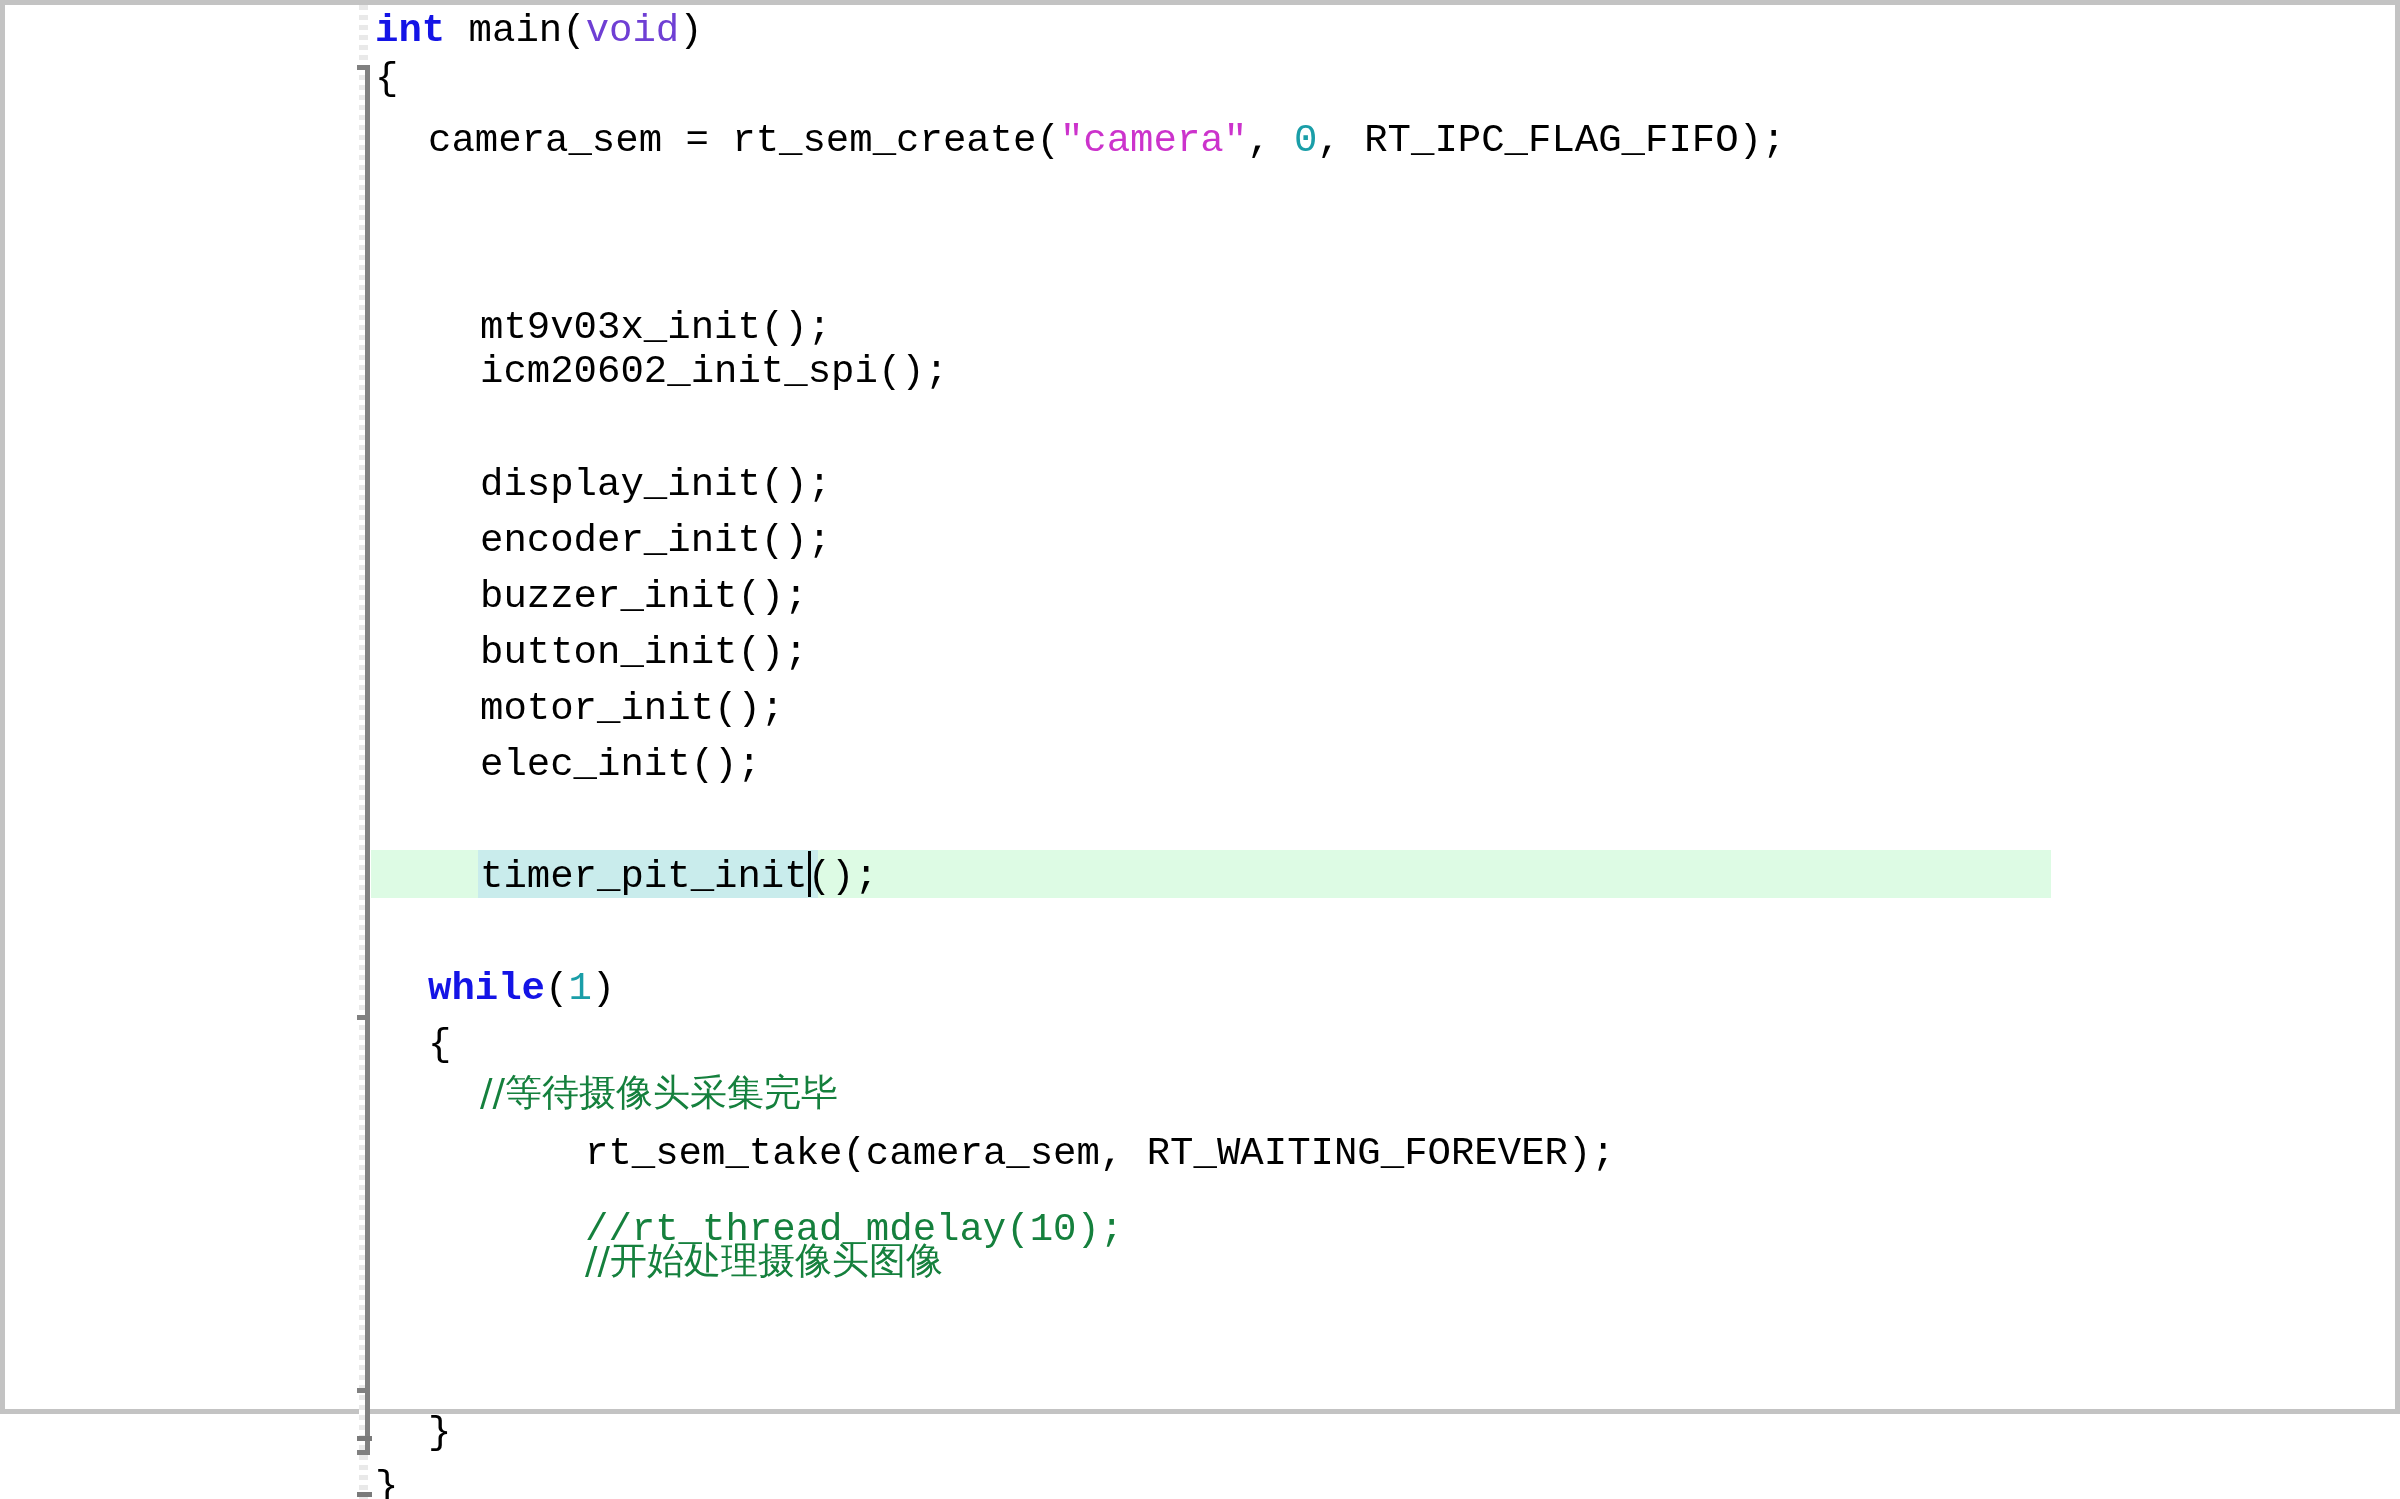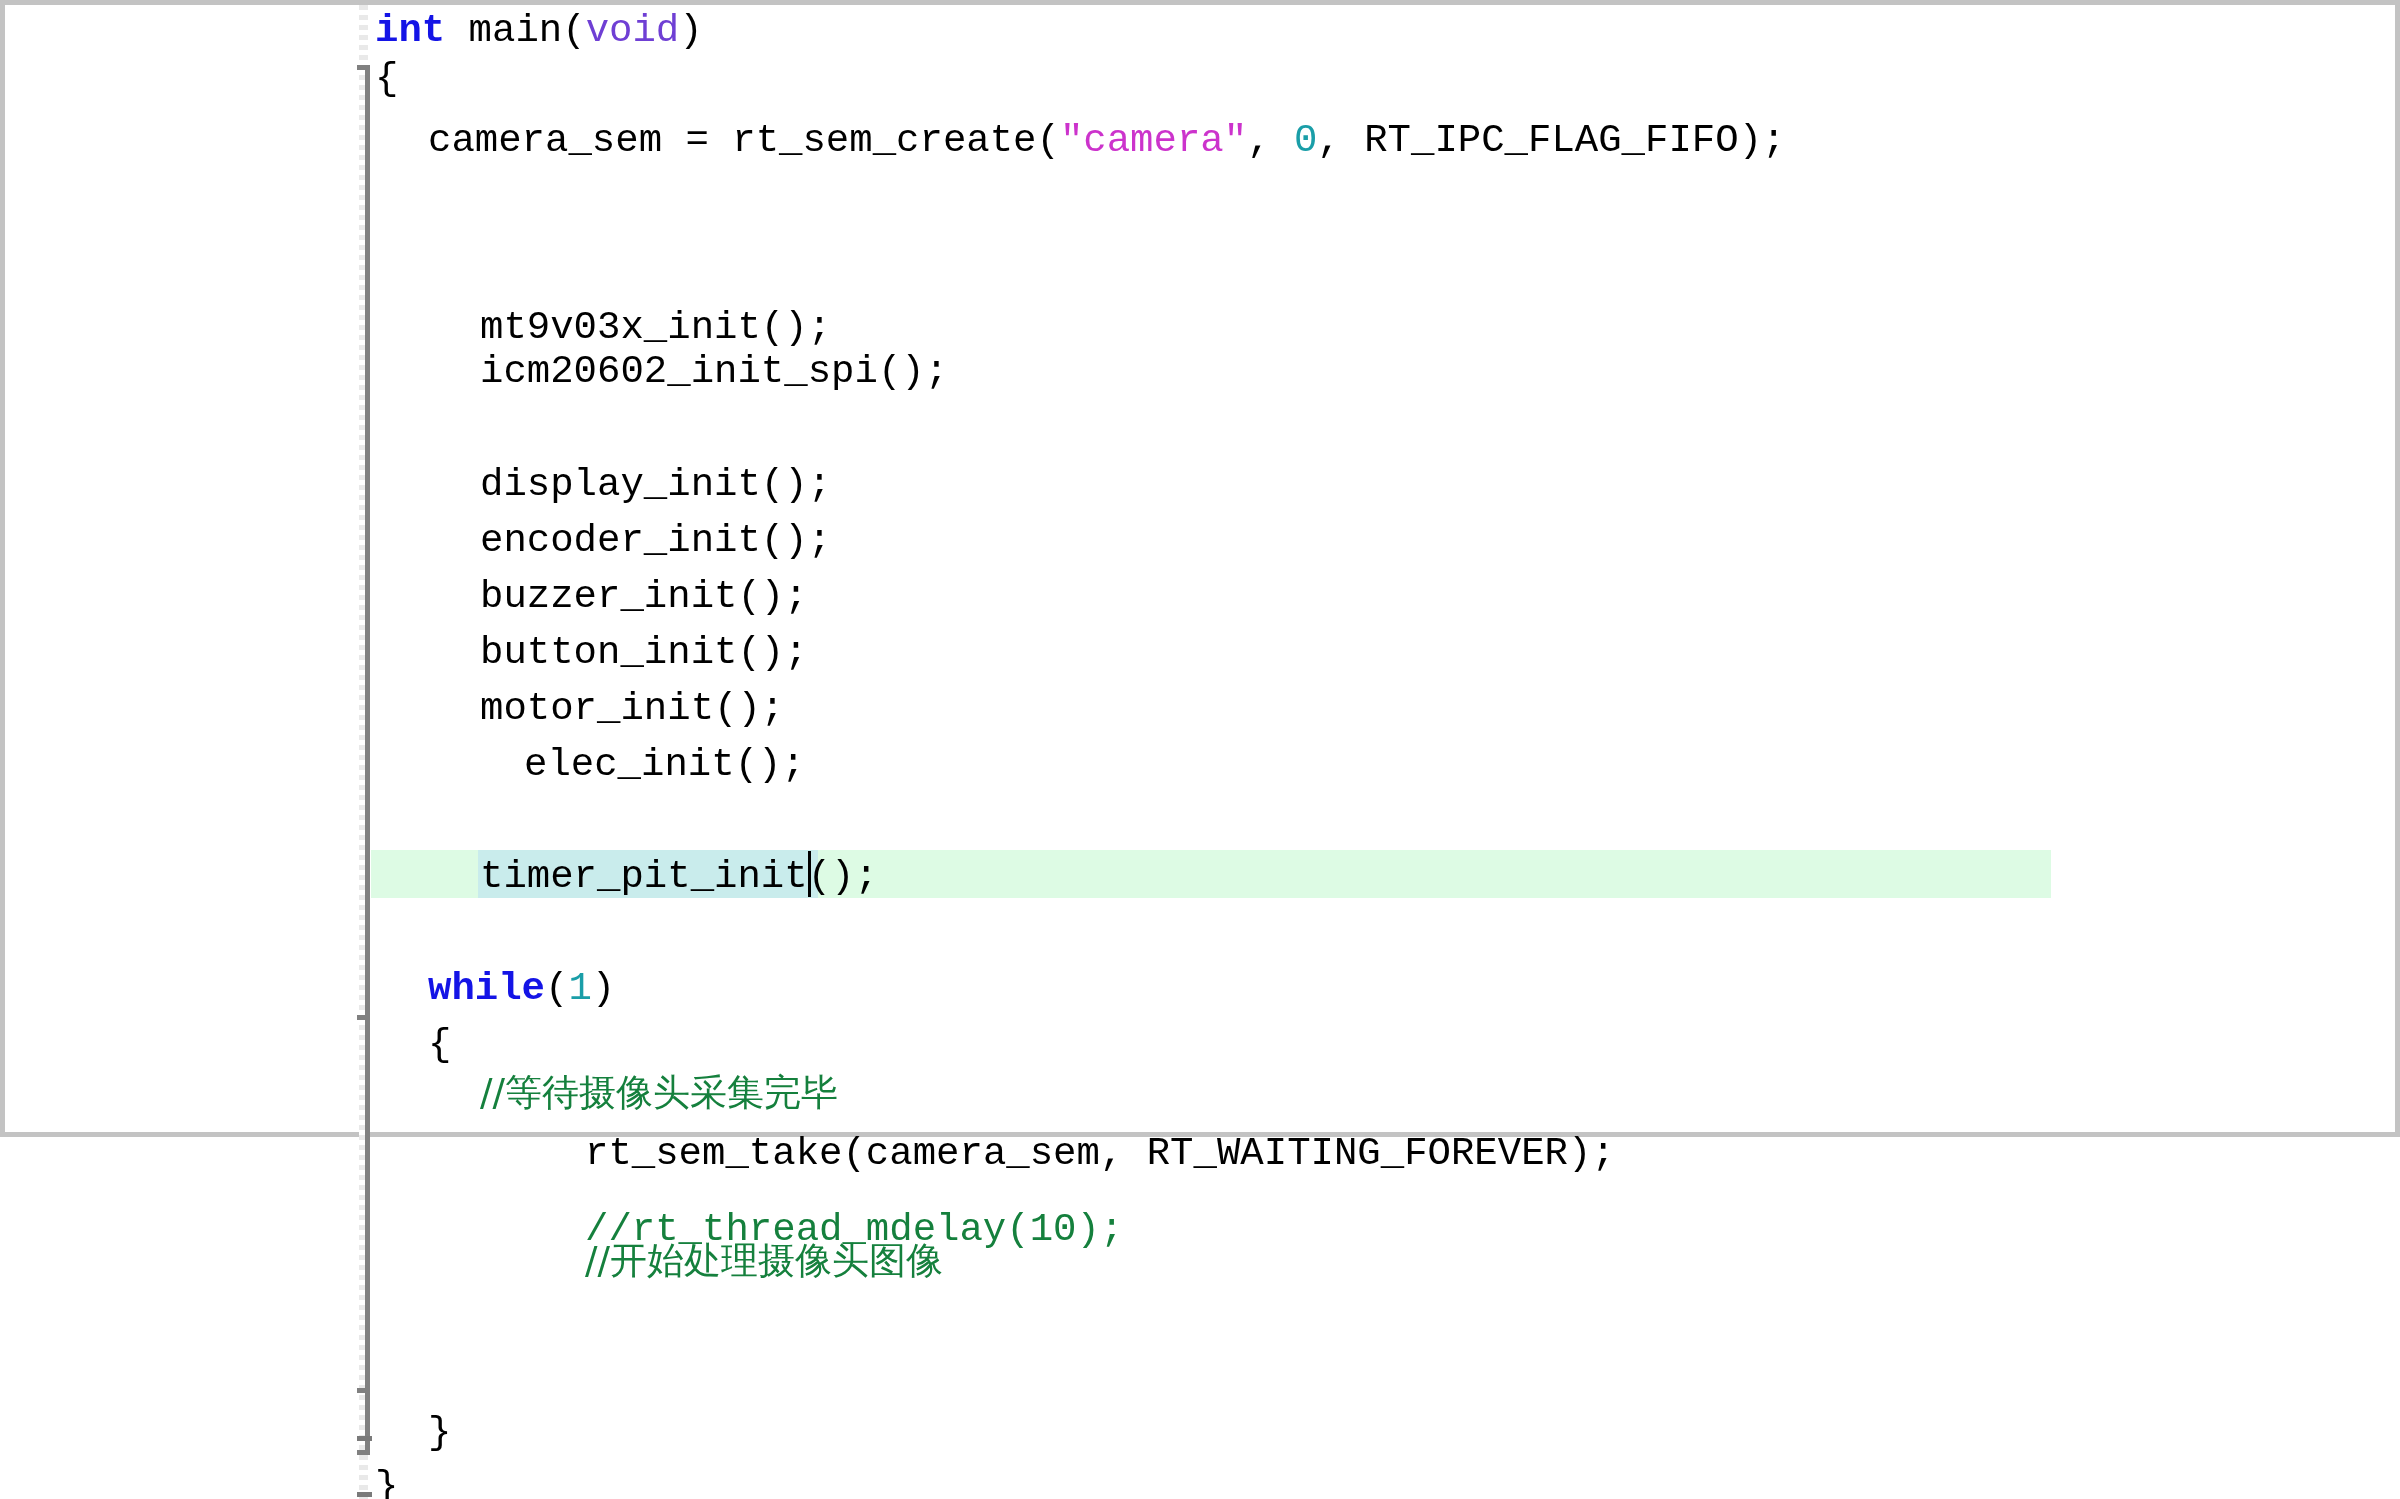--- a/index.html
+++ b/index.html
@@ -6,21 +6,21 @@
   * { box-sizing: border-box; }
   html, body {
     margin: 0; padding: 0;
     width: 2400px; height: 1499px;
     background: #ffffff;
     overflow: hidden;
   }
   #editor-window {
     position: relative;
     width: 2400px;
-    height: 1137px;
+    height: 1414px;
     background: #ffffff;
     border-top: 5px solid #c3c3c3;
     border-left: 5px solid #c3c3c3;
     border-right: 5px solid #c3c3c3;
     border-bottom: 5px solid #c3c3c3;
     font-family: "Liberation Serif", "DejaVu Serif", serif;
   }
 
   
   #fold-gutter {
@@ -152,21 +152,21 @@
         <div class="code-line" style="top: 112px; padding-left: 423px;"><span class="tok-id">camera_sem = rt_sem_create</span><span class="tok-pun">(</span><span class="tok-str">"camera"</span><span class="tok-pun">, </span><span class="tok-num">0</span><span class="tok-pun">, </span><span class="tok-macro">RT_IPC_FLAG_FIFO</span><span class="tok-pun">);</span></div>
         <div class="code-line" style="top: 160px; padding-left: 423px;">&nbsp;</div>
         <div class="code-line" style="top: 208px; padding-left: 423px;">&nbsp;</div>
         <div class="code-line" style="top: 288px; padding-left: 475px; margin-top: 11px;"><span class="tok-id">mt9v03x_init</span><span class="tok-pun">();</span></div>
         <div class="code-line" style="top: 343px; padding-left: 475px;"><span class="tok-id">icm20602_init_spi</span><span class="tok-pun">();</span></div>
         <div class="code-line" style="top: 456px; padding-left: 475px;"><span class="tok-id">display_init</span><span class="tok-pun">();</span></div>
         <div class="code-line" style="top: 512px; padding-left: 475px;"><span class="tok-id">encoder_init</span><span class="tok-pun">();</span></div>
         <div class="code-line" style="top: 568px; padding-left: 475px;"><span class="tok-id">buzzer_init</span><span class="tok-pun">();</span></div>
         <div class="code-line" style="top: 624px; padding-left: 475px;"><span class="tok-id">button_init</span><span class="tok-pun">();</span></div>
         <div class="code-line" style="top: 680px; padding-left: 475px;"><span class="tok-id">motor_init</span><span class="tok-pun">();</span></div>
-        <div class="code-line" style="top: 736px; padding-left: 475px; margin-left: 44px;"><span class="tok-id">elec_init</span><span class="tok-pun">();</span></div>
+        <div class="code-line" style="top: 736px; padding-left: 475px;"><span class="tok-id">elec_init</span><span class="tok-pun">();</span></div>
         <div class="code-line" style="top: 848px; padding-left: 475px;"><span class="tok-id">timer_pit_init</span><span class="tok-pun">();</span></div>
         <div class="code-line" style="top: 960px; padding-left: 423px;"><span class="tok-kw">while</span><span class="tok-pun">(</span><span class="tok-num">1</span><span class="tok-pun">)</span></div>
         <div class="code-line" style="top: 1016px; padding-left: 423px;"><span class="tok-pun">{</span></div>
         <div class="code-line" style="top: 1064px; padding-left: 475px;"><span class="tok-com cjk">//等待摄像头采集完毕</span></div>
         <div class="code-line" style="top: 1125px; padding-left: 580px;"><span class="tok-id">rt_sem_take</span><span class="tok-pun">(</span><span class="tok-id">camera_sem</span><span class="tok-pun">, </span><span class="tok-macro">RT_WAITING_FOREVER</span><span class="tok-pun">);</span></div>
         <div class="code-line" style="top: 1181px; padding-left: 580px; margin-top: 20px;"><span class="tok-com">//rt_thread_mdelay(10);</span></div>
         <div class="code-line" style="top: 1232px; padding-left: 580px;"><span class="tok-com cjk">//开始处理摄像头图像</span></div>
         <div class="code-line" style="top: 1288px; padding-left: 580px;">&nbsp;</div>
         <div class="code-line" style="top: 1344px; padding-left: 580px;">&nbsp;</div>
         <div class="code-line" style="top: 1404px; padding-left: 423px;"><span class="tok-pun">}</span></div>

